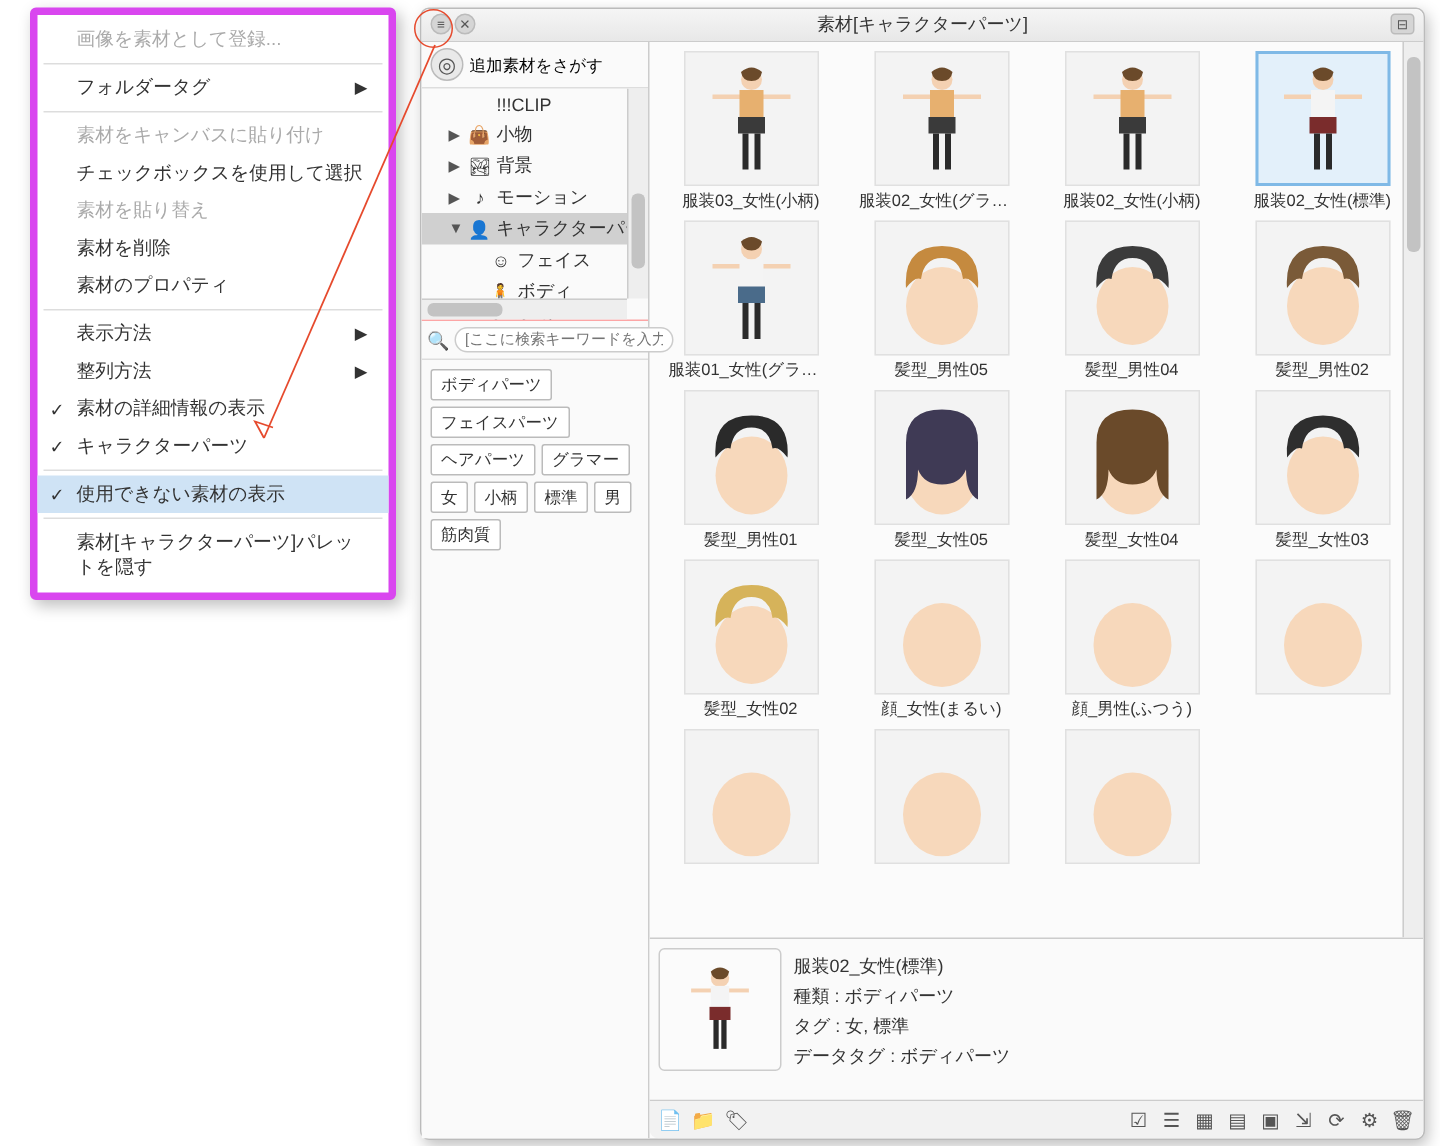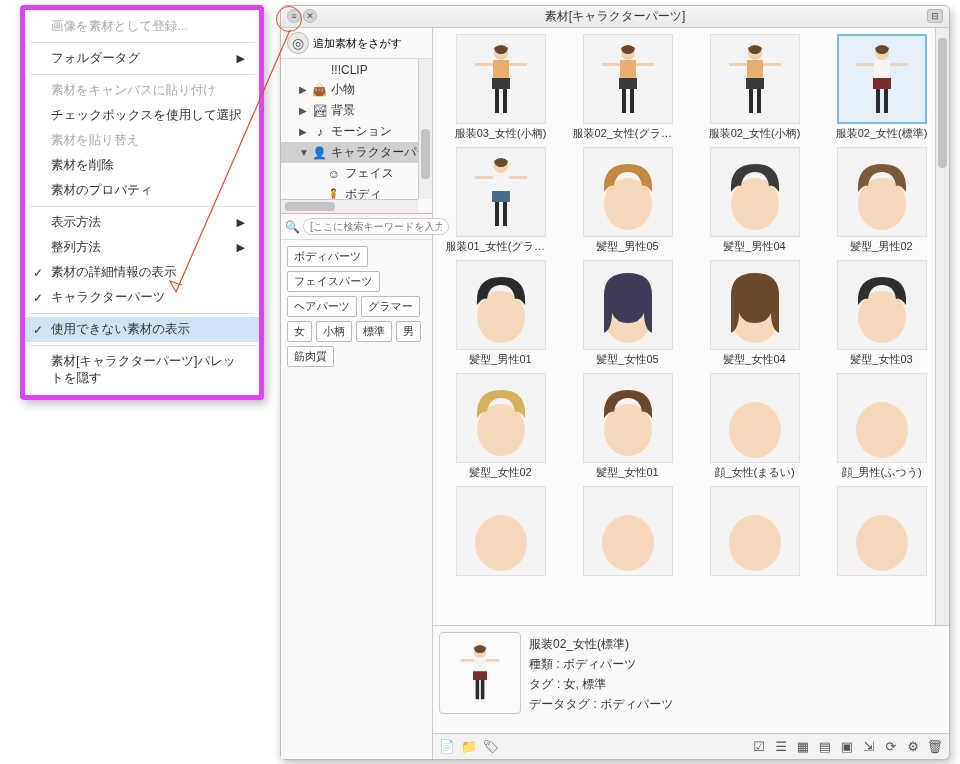--- a/index.html
+++ b/index.html
@@ -429,29 +429,20 @@
               <div class="caption">髪型_女性03</div>
             </div>
             <div class="thumb">
               <div class="img">
                 <svg width="80" height="80" viewBox="0 0 80 80">
                   <ellipse cx="40" cy="52" rx="24" ry="26" fill="#f7d8bb"></ellipse>
                   <path d="M16 40q-2-28 24-28t24 28q-6-8-10-6q-2-14-14-14t-14 14q-4-2-10 6z" fill="#d6b35a"></path>
                 </svg>
               </div>
               <div class="caption">髪型_女性02</div>
-            </div>
-            <div class="thumb">
-              <div class="img">
-                <svg width="80" height="80" viewBox="0 0 80 80">
-                  <ellipse cx="40" cy="52" rx="24" ry="26" fill="#f7d8bb"></ellipse>
-                  <path d="M16 40q-2-28 24-28t24 28q-6-8-10-6q-2-14-14-14t-14 14q-4-2-10 6z" fill="#6a4a2a"></path>
-                </svg>
-              </div>
-              <div class="caption">髪型_女性01</div>
             </div>
             <div class="thumb">
               <div class="img">
                 <svg width="80" height="80" viewBox="0 0 80 80">
                   <ellipse cx="40" cy="52" rx="26" ry="28" fill="#f7d8bb"></ellipse>
                 </svg>
               </div>
               <div class="caption">顔_女性(まるい)</div>
             </div>
             <div class="thumb">

